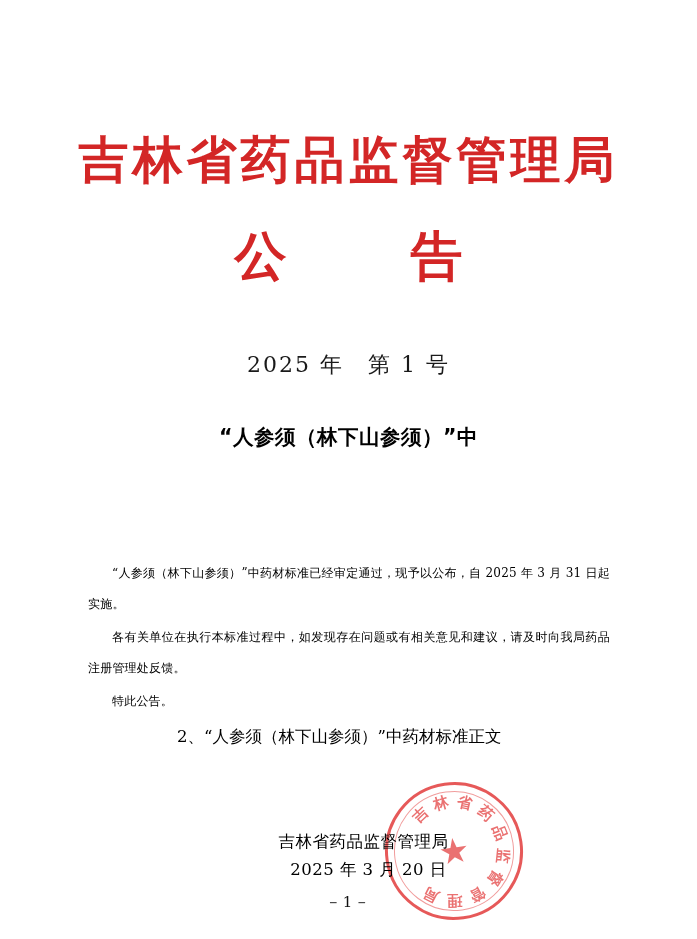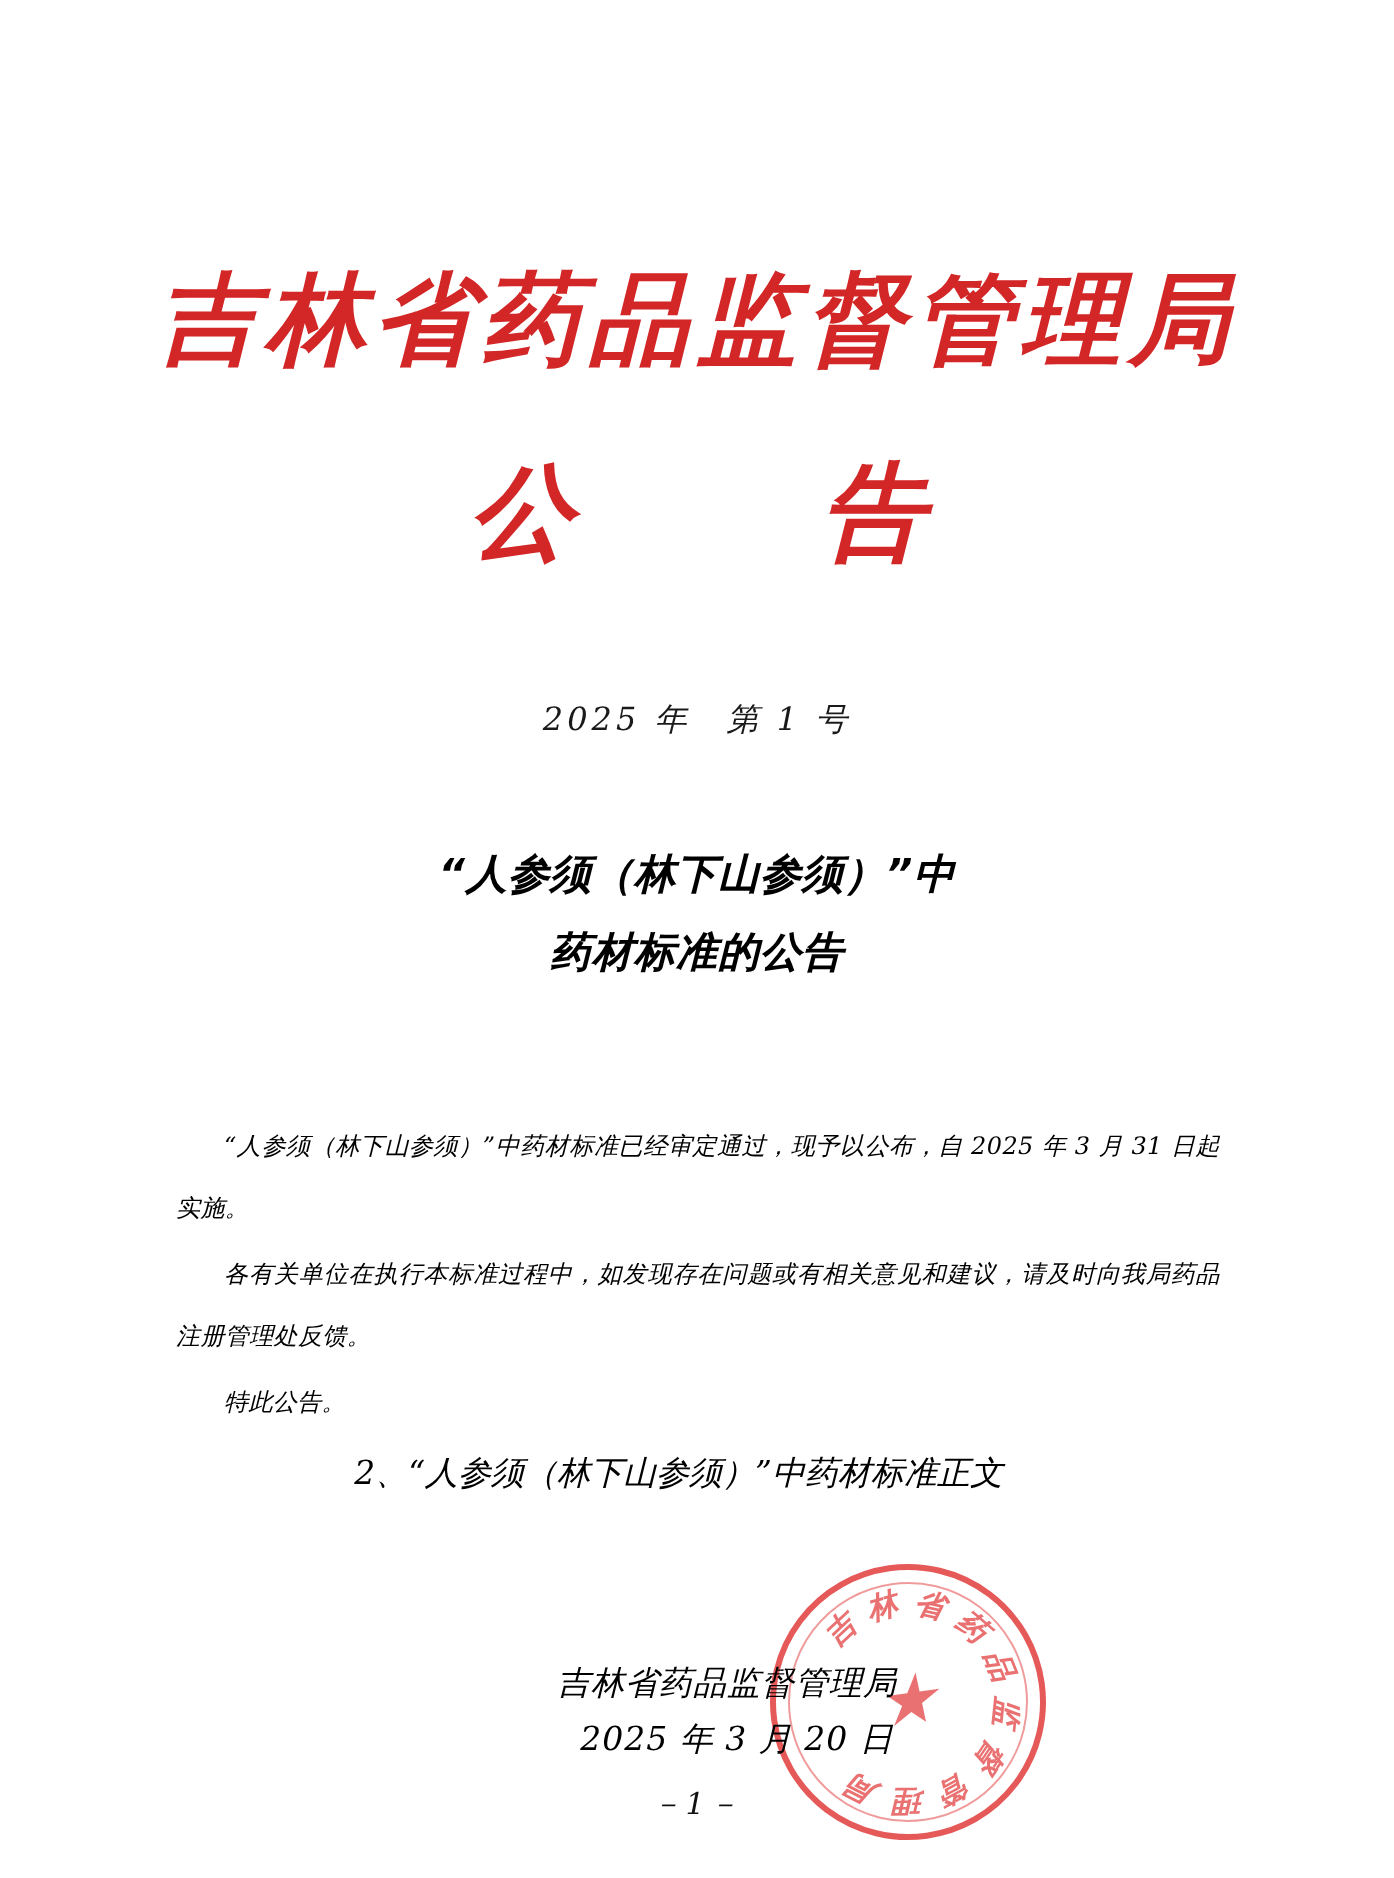--- a/index.html
+++ b/index.html
@@ -14,21 +14,20 @@
     font-family: "DejaVu Serif", "Liberation Serif", serif;
     color: #111111;
     overflow: hidden;
   }
 
   .page {
     position: relative;
     width: 697px;
     height: 939px;
     box-sizing: border-box;
-    font-style: italic;
   }
 
   
   .masthead {
     position: absolute;
     top: 132px;
     left: 0;
     width: 697px;
     text-align: center;
     color: #d32626;
@@ -52,21 +51,21 @@
     text-indent: 36px;
     font-family: "DejaVu Sans", "Liberation Sans", sans-serif;
   }
 
   .issue-line {
     position: absolute;
     top: 350px;
     left: 0;
     width: 697px;
     text-align: center;
-    font-size: 16px;
+    font-size: 22px;
     letter-spacing: 2px;
     color: #1a1a1a;
   }
 
   
   .doc-title {
     position: absolute;
     top: 418px;
     left: 88px;
     width: 521px;
@@ -194,21 +193,20 @@
 <div class="page">
 
   <div class="masthead">吉林省药品监督管理局</div>
 
   <div class="doc-type">公　告</div>
 
   <div class="issue-line">2025 年　第 1 号</div>
 
   <div class="doc-title">
     <div>“人参须（林下山参须）”中</div>
-    <div>药材标准的公告</div>
   </div>
 
   <div class="body-text">
     <p>“人参须（林下山参须）”中药材标准已经审定通过，现予以公布，自 2025 年 3 月 31 日起实施。</p>
     <p>各有关单位在执行本标准过程中，如发现存在问题或有相关意见和建议，请及时向我局药品注册管理处反馈。</p>
     <p>特此公告。</p>
   </div>
 
   <div class="attachments">
     <div class="att-more">2、“人参须（林下山参须）”中药材标准正文</div>

